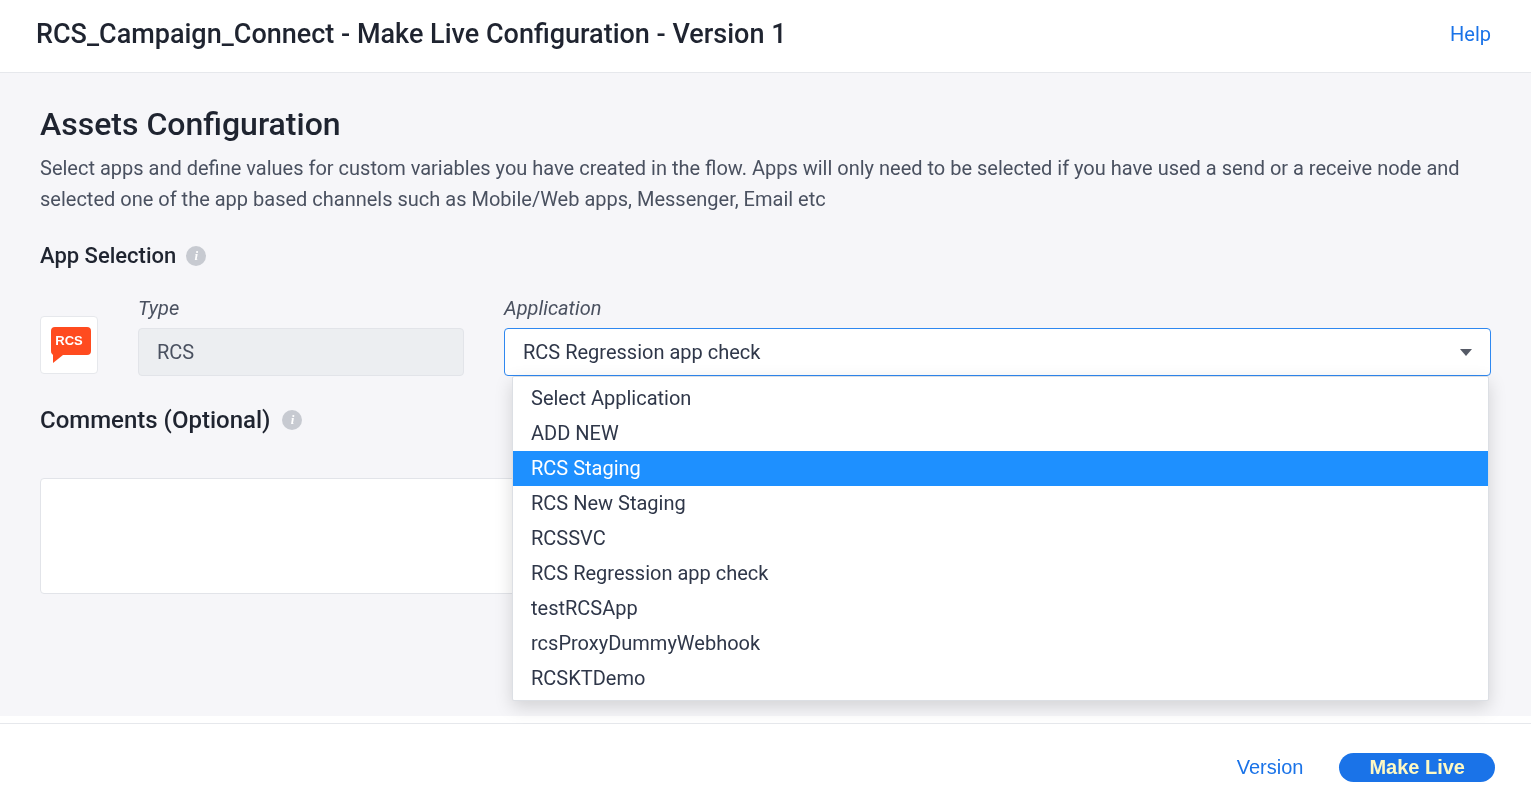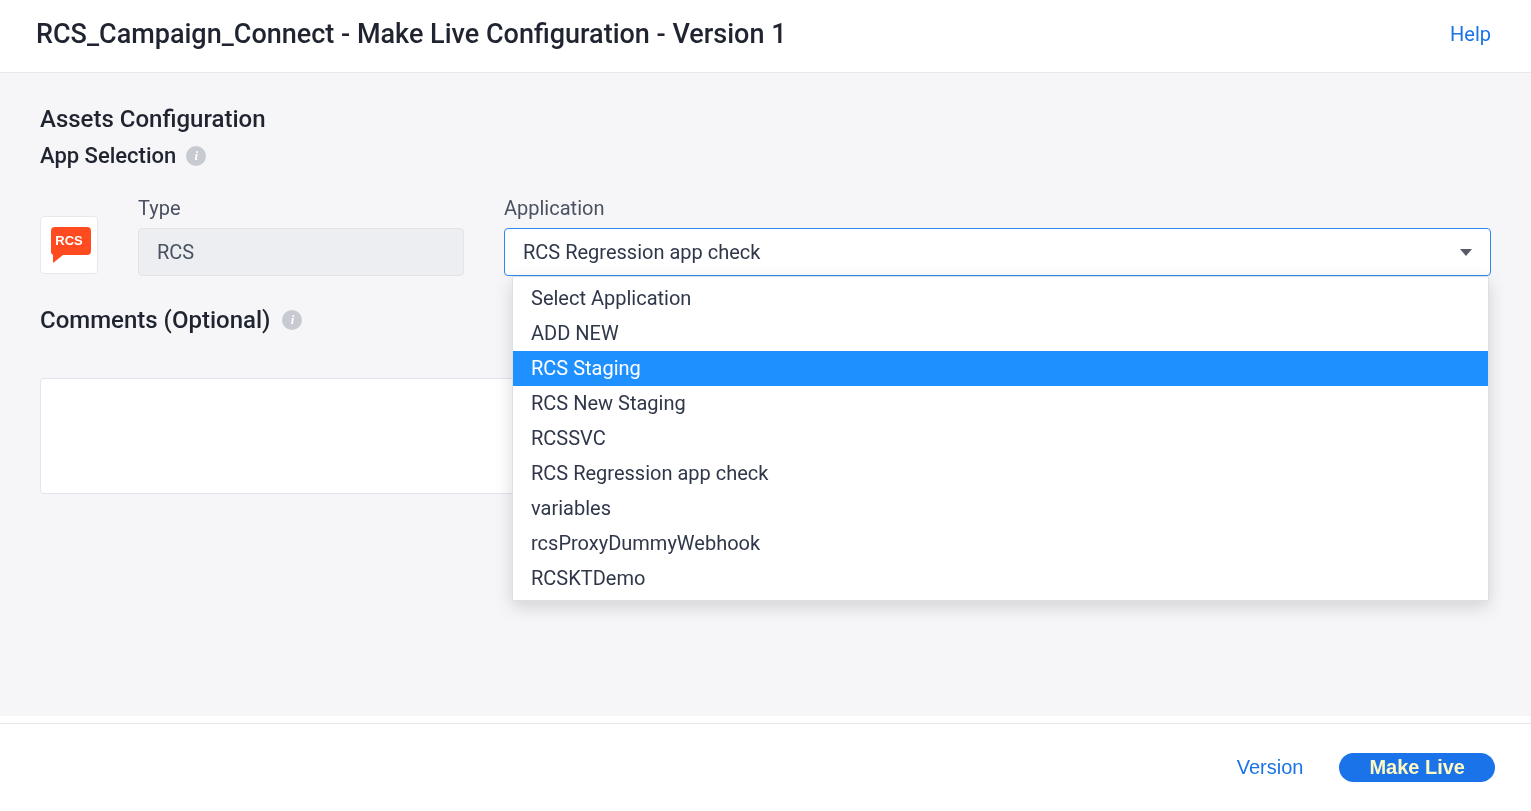--- a/index.html
+++ b/index.html
@@ -30,21 +30,21 @@
     font-size: 20px;
     cursor: pointer;
   }
   .content {
     background: #f6f6f9;
     padding: 32px 40px 40px 40px;
     height: calc(100% - 80px - 88px);
     overflow: visible;
   }
   .section-title {
-    font-size: 24px;
+    font-size: 32px;
     font-weight: 500;
     color: #1f2430;
     margin-bottom: 10px;
   }
   .section-desc {
     font-size: 20px;
     color: #4a5160;
     line-height: 1.55;
     margin-bottom: 28px;
     max-width: 1440px;
@@ -92,20 +92,21 @@
   .rcs-badge {
     width: 44px;
     height: 40px;
     position: relative;
   }
   .rcs-badge svg { display:block; }
   .field-col { display:flex; flex-direction:column; gap:8px; }
   .field-label {
     font-size: 20px;
     color: #4a5160;
+    font-style: italic;
   }
   .type-box {
     width: 326px;
     height: 48px;
     background: #eceef1;
     border: 1px solid #e2e4e9;
     border-radius: 4px;
     display: flex;
     align-items: center;
     padding: 0 18px;
@@ -213,20 +214,21 @@
 </head>
 <body>
 
 <div class="header">
   <h1>RCS_Campaign_Connect - Make Live Configuration - Version 1</h1>
   <a class="help-link">Help</a>
 </div>
 
 <div class="content">
   <div class="section-title">Assets Configuration</div>
+  <div class="section-desc">Select apps and define values for custom variables you have created in the flow. Apps will only need to be selected if you have used a send or a receive node and selected one of the app based channels such as Mobile/Web apps, Messenger, Email etc</div>
 
   <div class="sub-title">
     <span>App Selection</span>
     <span class="info-icon">i</span>
   </div>
 
   <div class="app-row">
     <div class="app-icon-wrap">
       <div class="rcs-badge">
         <svg viewBox="0 0 44 40" width="44" height="40">
@@ -248,21 +250,21 @@
         <span class="chevron"></span>
       </div>
 
       <div class="dropdown" id="app-dropdown">
           <div class="dropdown-item">Select Application</div>
           <div class="dropdown-item">ADD NEW</div>
           <div class="dropdown-item highlight">RCS Staging</div>
           <div class="dropdown-item">RCS New Staging</div>
           <div class="dropdown-item">RCSSVC</div>
           <div class="dropdown-item">RCS Regression app check</div>
-          <div class="dropdown-item">variables</div>
+          <div class="dropdown-item">testRCSApp</div>
           <div class="dropdown-item">rcsProxyDummyWebhook</div>
           <div class="dropdown-item">RCSKTDemo</div>
         </div>
     </div>
   </div>
 
   <div class="comments-row">
     <span class="comments-label">Comments (Optional)</span>
     <span class="info-icon">i</span>
   </div>

